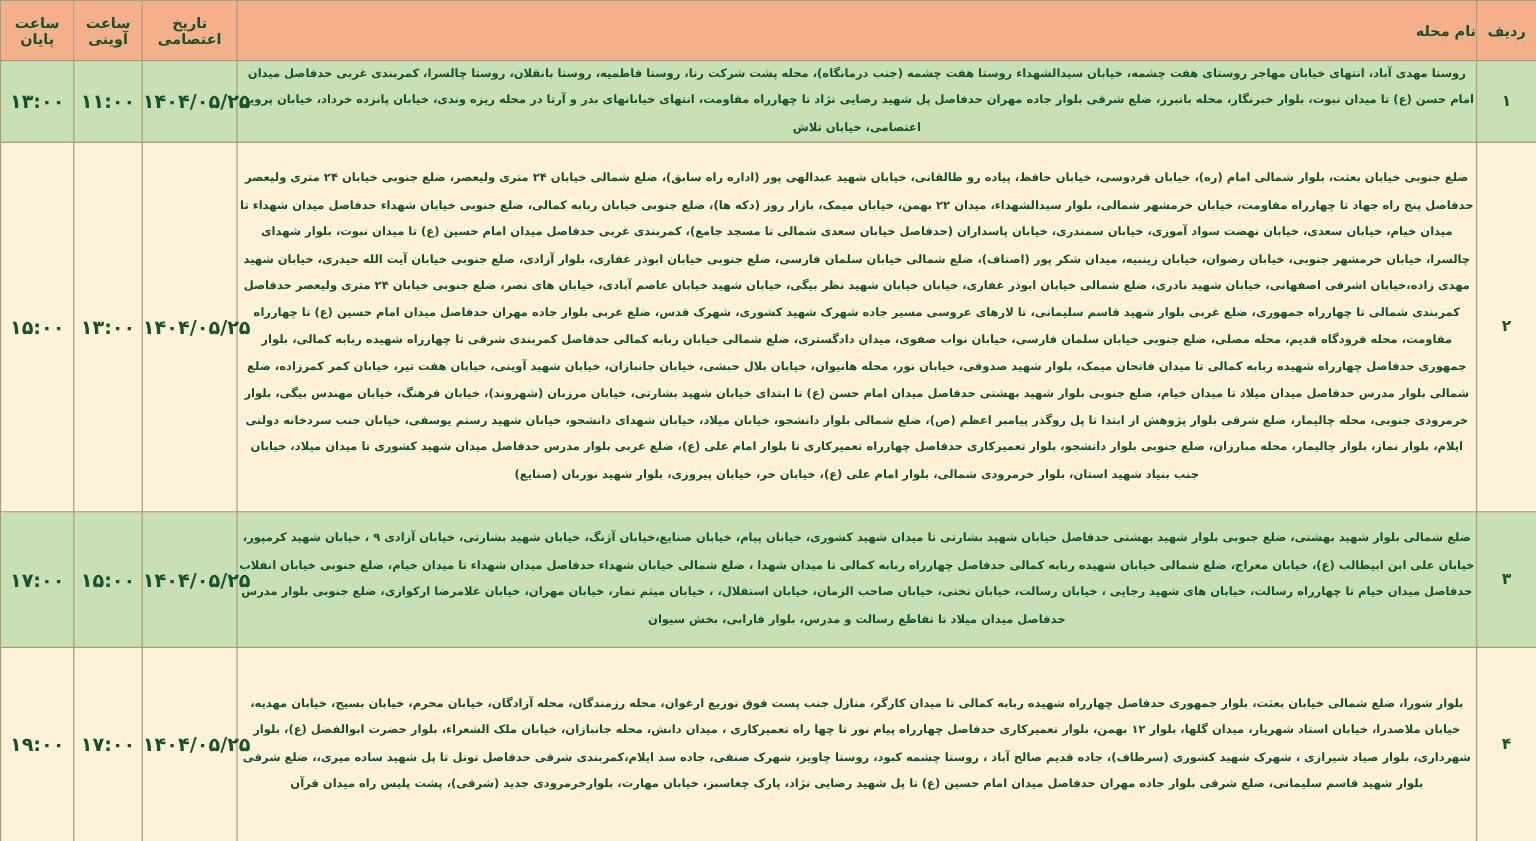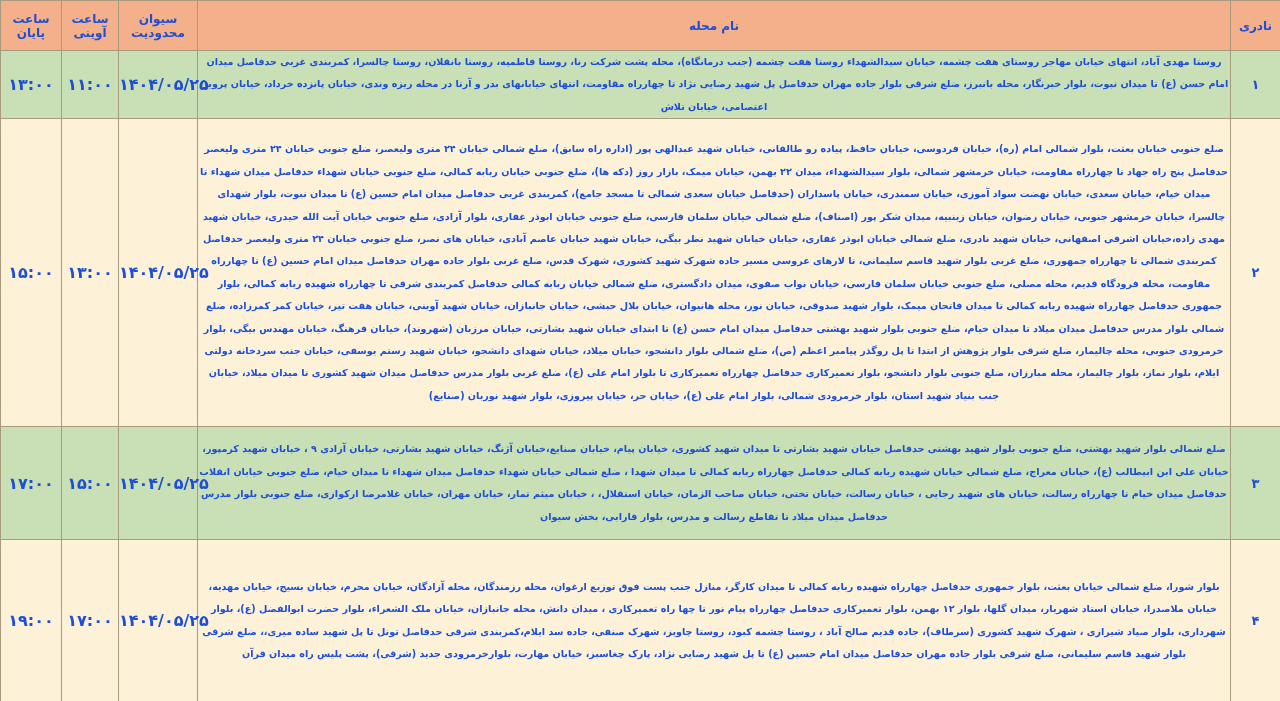--- a/index.html
+++ b/index.html
@@ -11,30 +11,30 @@
     table.sched {
       border-collapse: collapse;
       width: 1280px;
       table-layout: fixed;
       direction: rtl;
     }
     table.sched th, table.sched td {
       border: 1px solid #a89a7c;
       text-align: center;
       vertical-align: middle;
-      color: #1d4ed8;
+      color: #14532d;
       font-weight: bold;
       padding: 0;
     }
     table.sched thead th {
       background: #f3b08a;
       height: 49px;
       font-size: 12px;
     }
-    table.sched th.name-col { text-align: center; }
+    table.sched th.name-col { text-align: right; }
     td.area {
       text-align: right;
       font-size: 9.6px;
       line-height: 22.4px;
       padding: 0 14px 0 12px;
       margin-top: 28px;
     }
     tr.green td { background: #c9dfb5; }
     tr.cream td { background: #fdf2d8; }
     tr.r1 { height: 67px; }
@@ -51,23 +51,23 @@
 <table class="sched">
   <colgroup>
     <col style="width:50px">
     <col style="width:1033px">
     <col style="width:79px">
     <col style="width:57px">
     <col style="width:61px">
   </colgroup>
   <thead>
     <tr>
-      <th>نادری</th>
+      <th>ردیف</th>
       <th class="name-col">نام محله</th>
-      <th>سیوان محدودیت</th>
+      <th>تاریخ اعتصامی</th>
       <th>ساعت آوینی</th>
       <th>ساعت پایان</th>
     </tr>
   </thead>
   <tbody>
     <tr class="green r1">
       <td class="num">۱</td>
       <td class="area">
           <span class="area-text">روستا مهدی آباد، انتهای خیابان مهاجر روستای هفت چشمه، خیابان سیدالشهداء روستا هفت چشمه (جنب درمانگاه)، محله پشت شرکت رنا، روستا فاطمیه، روستا بانقلان، روستا چالسرا، کمربندی غربی حدفاصل میدان امام حسن (ع) تا میدان نبوت، بلوار خبرنگار، محله بانبرز، ضلع شرقی بلوار جاده مهران حدفاصل پل شهید رضایی نژاد تا چهارراه مقاومت، انتهای خیابانهای بدر و آرتا در محله ریزه وندی، خیابان پانزده خرداد، خیابان پروین اعتصامی، خیابان تلاش</span>
         </td>

